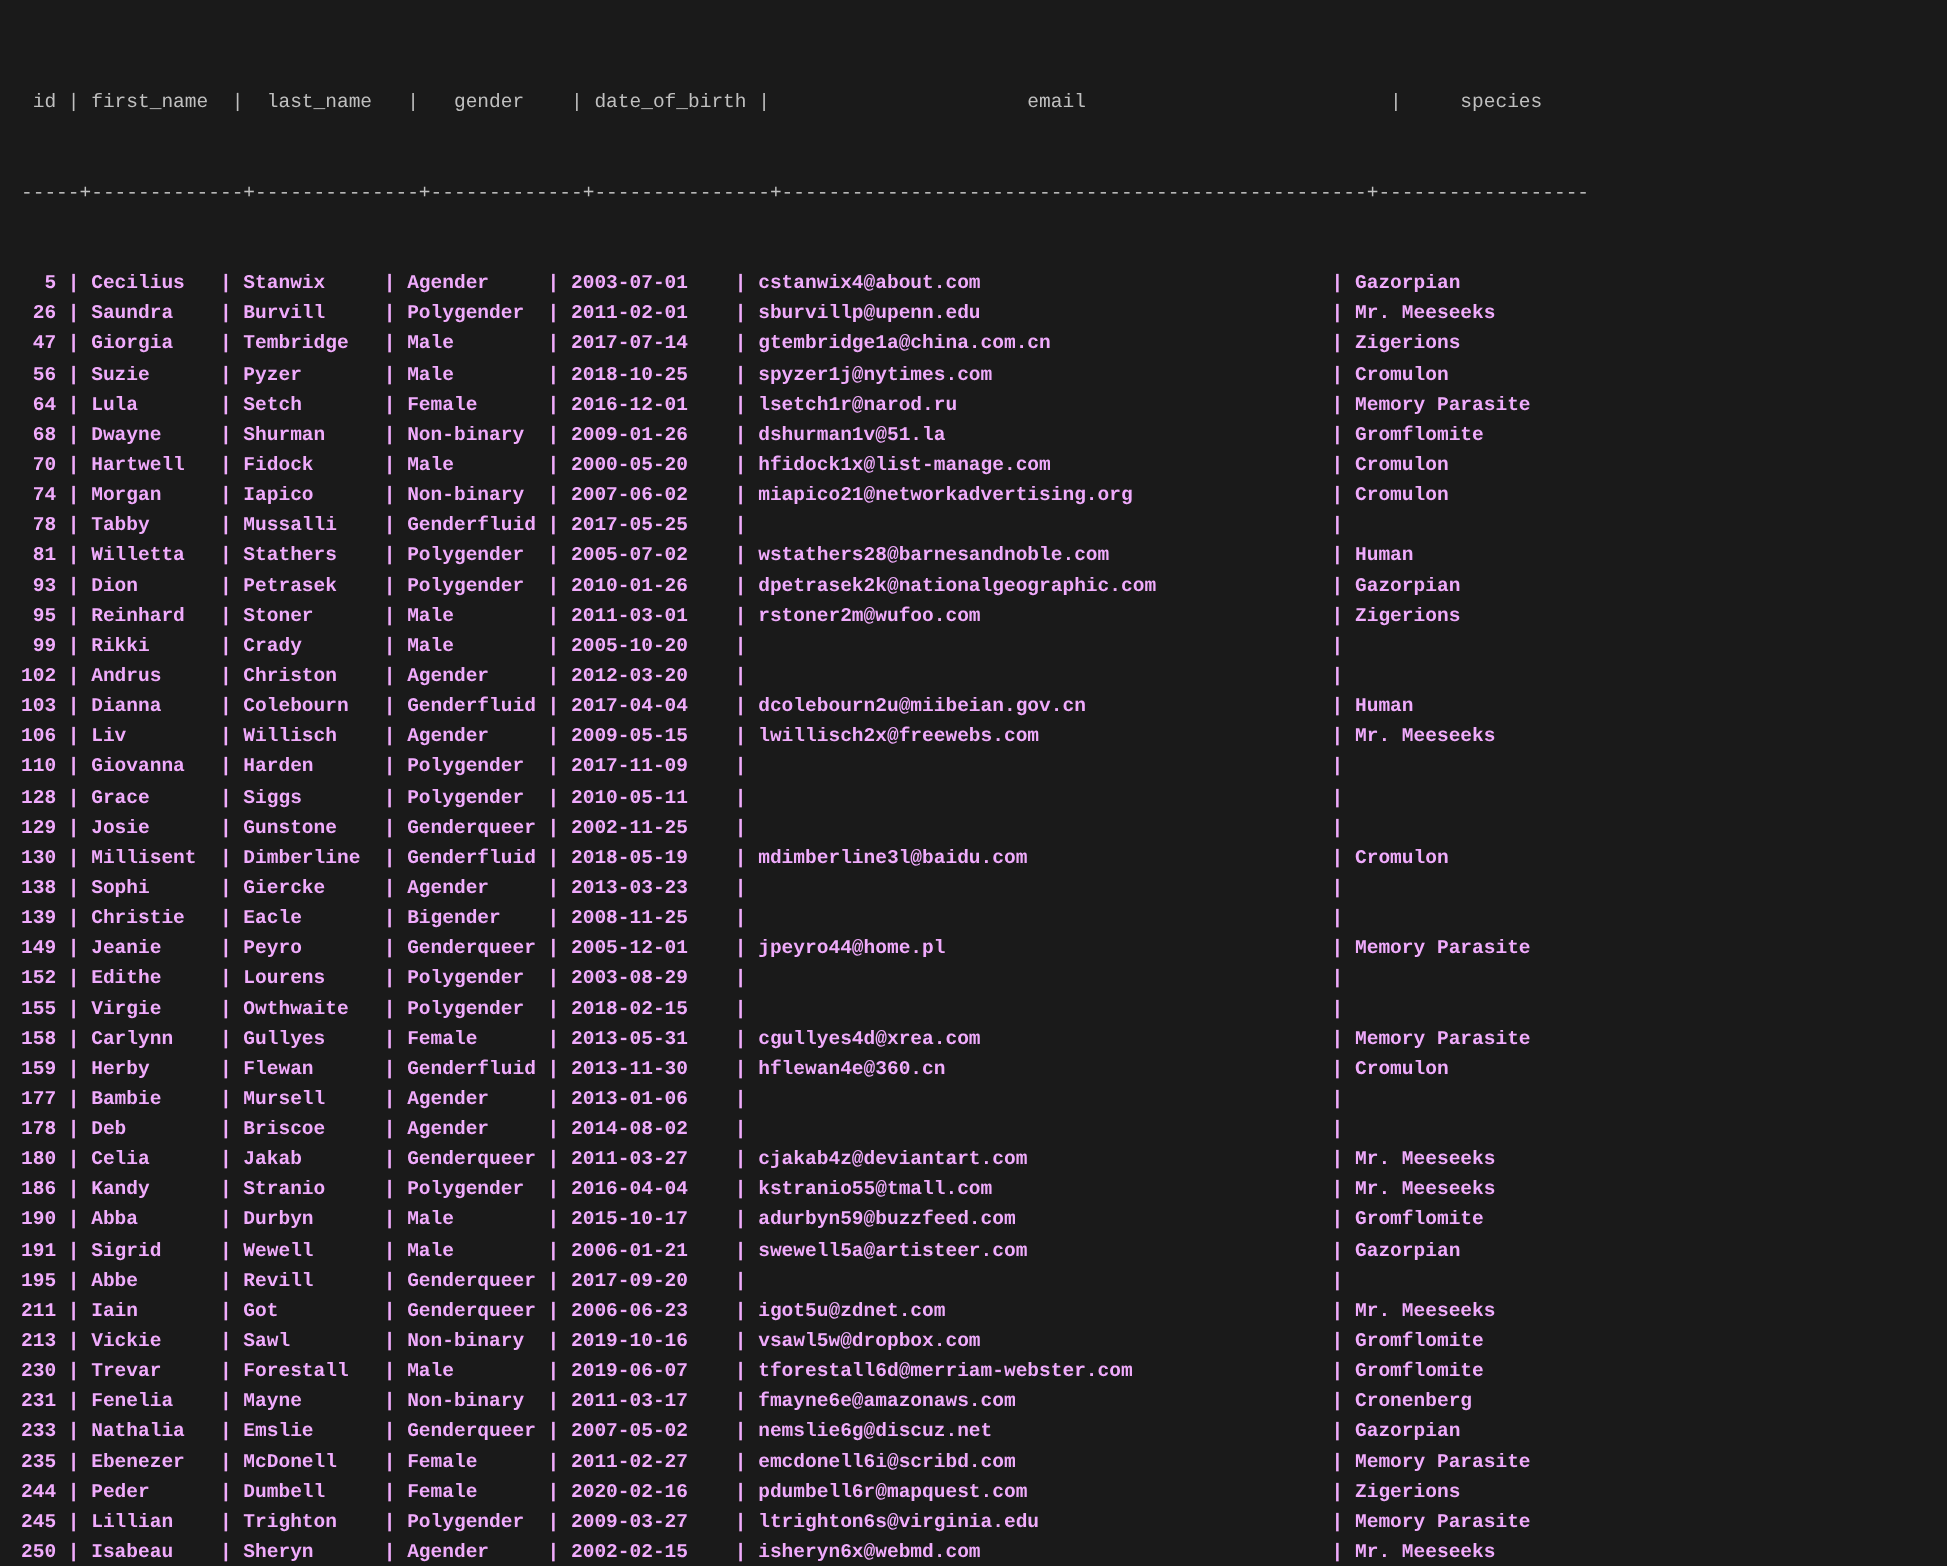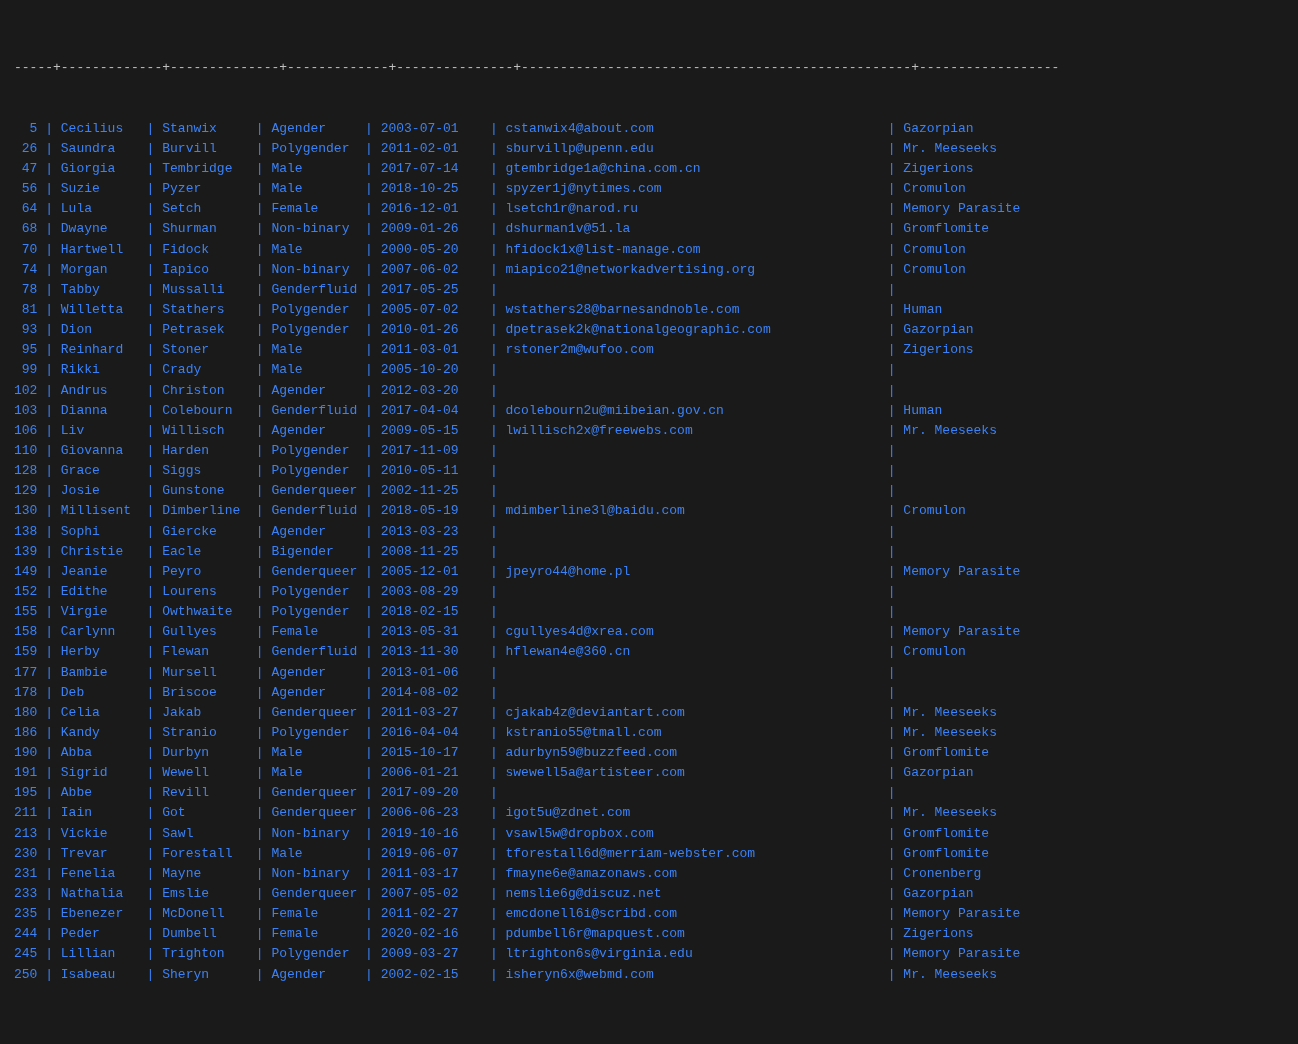--- a/index.html
+++ b/index.html
@@ -21,25 +21,27 @@
       white-space: pre;
       line-height: 1.55;
     }
     .header-row {
       color: #c0c0c0;
     }
     .separator-row {
       color: #c0c0c0;
     }
     .data-row {
-      color: #3b82f6;
+      color: #f0abfc;
+      font-weight: bold;
     }
   </style>
 </head>
 <body>
 
 <div class="terminal">
   <div class="table-container">
+    <div class="header-row"> id | first_name  |  last_name   |   gender    | date_of_birth |                      email                          |     species</div>
     <div class="separator-row">-----+-------------+--------------+-------------+---------------+--------------------------------------------------+------------------</div>
     <div id="table-rows"><div class="data-row">  5 | Cecilius   | Stanwix     | Agender     | 2003-07-01    | cstanwix4@about.com                              | Gazorpian</div><div class="data-row"> 26 | Saundra    | Burvill     | Polygender  | 2011-02-01    | sburvillp@upenn.edu                              | Mr. Meeseeks</div><div class="data-row"> 47 | Giorgia    | Tembridge   | Male        | 2017-07-14    | gtembridge1a@china.com.cn                        | Zigerions</div><div class="data-row"> 56 | Suzie      | Pyzer       | Male        | 2018-10-25    | spyzer1j@nytimes.com                             | Cromulon</div><div class="data-row"> 64 | Lula       | Setch       | Female      | 2016-12-01    | lsetch1r@narod.ru                                | Memory Parasite</div><div class="data-row"> 68 | Dwayne     | Shurman     | Non-binary  | 2009-01-26    | dshurman1v@51.la                                 | Gromflomite</div><div class="data-row"> 70 | Hartwell   | Fidock      | Male        | 2000-05-20    | hfidock1x@list-manage.com                        | Cromulon</div><div class="data-row"> 74 | Morgan     | Iapico      | Non-binary  | 2007-06-02    | miapico21@networkadvertising.org                 | Cromulon</div><div class="data-row"> 78 | Tabby      | Mussalli    | Genderfluid | 2017-05-25    |                                                  |</div><div class="data-row"> 81 | Willetta   | Stathers    | Polygender  | 2005-07-02    | wstathers28@barnesandnoble.com                   | Human</div><div class="data-row"> 93 | Dion       | Petrasek    | Polygender  | 2010-01-26    | dpetrasek2k@nationalgeographic.com               | Gazorpian</div><div class="data-row"> 95 | Reinhard   | Stoner      | Male        | 2011-03-01    | rstoner2m@wufoo.com                              | Zigerions</div><div class="data-row"> 99 | Rikki      | Crady       | Male        | 2005-10-20    |                                                  |</div><div class="data-row">102 | Andrus     | Christon    | Agender     | 2012-03-20    |                                                  |</div><div class="data-row">103 | Dianna     | Colebourn   | Genderfluid | 2017-04-04    | dcolebourn2u@miibeian.gov.cn                     | Human</div><div class="data-row">106 | Liv        | Willisch    | Agender     | 2009-05-15    | lwillisch2x@freewebs.com                         | Mr. Meeseeks</div><div class="data-row">110 | Giovanna   | Harden      | Polygender  | 2017-11-09    |                                                  |</div><div class="data-row">128 | Grace      | Siggs       | Polygender  | 2010-05-11    |                                                  |</div><div class="data-row">129 | Josie      | Gunstone    | Genderqueer | 2002-11-25    |                                                  |</div><div class="data-row">130 | Millisent  | Dimberline  | Genderfluid | 2018-05-19    | mdimberline3l@baidu.com                          | Cromulon</div><div class="data-row">138 | Sophi      | Giercke     | Agender     | 2013-03-23    |                                                  |</div><div class="data-row">139 | Christie   | Eacle       | Bigender    | 2008-11-25    |                                                  |</div><div class="data-row">149 | Jeanie     | Peyro       | Genderqueer | 2005-12-01    | jpeyro44@home.pl                                 | Memory Parasite</div><div class="data-row">152 | Edithe     | Lourens     | Polygender  | 2003-08-29    |                                                  |</div><div class="data-row">155 | Virgie     | Owthwaite   | Polygender  | 2018-02-15    |                                                  |</div><div class="data-row">158 | Carlynn    | Gullyes     | Female      | 2013-05-31    | cgullyes4d@xrea.com                              | Memory Parasite</div><div class="data-row">159 | Herby      | Flewan      | Genderfluid | 2013-11-30    | hflewan4e@360.cn                                 | Cromulon</div><div class="data-row">177 | Bambie     | Mursell     | Agender     | 2013-01-06    |                                                  |</div><div class="data-row">178 | Deb        | Briscoe     | Agender     | 2014-08-02    |                                                  |</div><div class="data-row">180 | Celia      | Jakab       | Genderqueer | 2011-03-27    | cjakab4z@deviantart.com                          | Mr. Meeseeks</div><div class="data-row">186 | Kandy      | Stranio     | Polygender  | 2016-04-04    | kstranio55@tmall.com                             | Mr. Meeseeks</div><div class="data-row">190 | Abba       | Durbyn      | Male        | 2015-10-17    | adurbyn59@buzzfeed.com                           | Gromflomite</div><div class="data-row">191 | Sigrid     | Wewell      | Male        | 2006-01-21    | swewell5a@artisteer.com                          | Gazorpian</div><div class="data-row">195 | Abbe       | Revill      | Genderqueer | 2017-09-20    |                                                  |</div><div class="data-row">211 | Iain       | Got         | Genderqueer | 2006-06-23    | igot5u@zdnet.com                                 | Mr. Meeseeks</div><div class="data-row">213 | Vickie     | Sawl        | Non-binary  | 2019-10-16    | vsawl5w@dropbox.com                              | Gromflomite</div><div class="data-row">230 | Trevar     | Forestall   | Male        | 2019-06-07    | tforestall6d@merriam-webster.com                 | Gromflomite</div><div class="data-row">231 | Fenelia    | Mayne       | Non-binary  | 2011-03-17    | fmayne6e@amazonaws.com                           | Cronenberg</div><div class="data-row">233 | Nathalia   | Emslie      | Genderqueer | 2007-05-02    | nemslie6g@discuz.net                             | Gazorpian</div><div class="data-row">235 | Ebenezer   | McDonell    | Female      | 2011-02-27    | emcdonell6i@scribd.com                           | Memory Parasite</div><div class="data-row">244 | Peder      | Dumbell     | Female      | 2020-02-16    | pdumbell6r@mapquest.com                          | Zigerions</div><div class="data-row">245 | Lillian    | Trighton    | Polygender  | 2009-03-27    | ltrighton6s@virginia.edu                         | Memory Parasite</div><div class="data-row">250 | Isabeau    | Sheryn      | Agender     | 2002-02-15    | isheryn6x@webmd.com                              | Mr. Meeseeks</div></div>
     
   </div>
 </div>
 
 </body></html>

